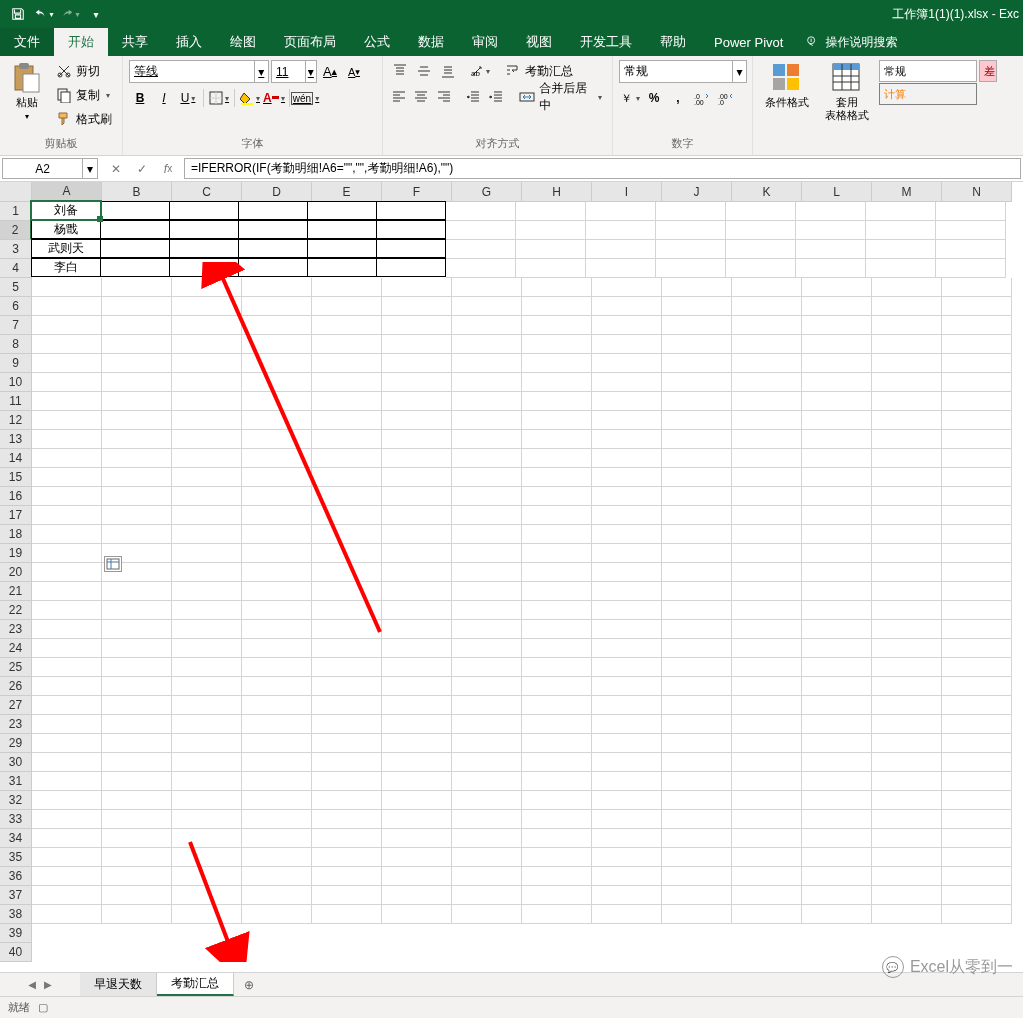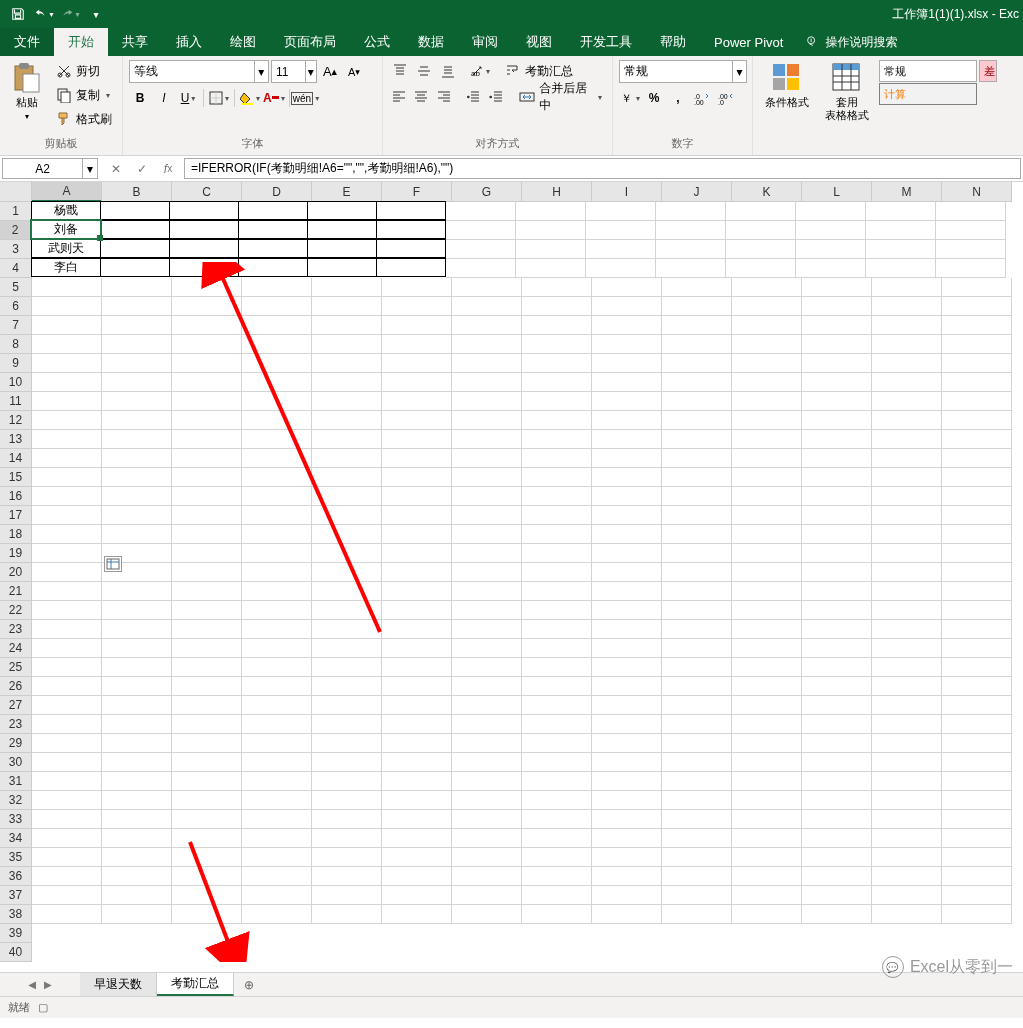--- a/index.html
+++ b/index.html
@@ -157,21 +157,21 @@
               <path d="M3 2h8v5H3zM6 7v7l2-2V7" fill="#f4b860" stroke="#8a6a3a"></path>
             </svg>
             <span>格式刷</span>
           </div>
       </div>
     </div>
     <div class="group-label">剪贴板</div>
   </div>
 
   <div class="group" style="width:260px;">
-    <div class="group-body" style="flex-direction:column;gap:4px;">
+    <div class="group-body" style="flex-direction:column;gap:4px;text-decoration:underline;">
       <div class="row">
         <div class="drop-combo" style="width:140px;">
             <input value="等线" style="">
             <div class="arr">▾</div>
           </div>
         <div class="drop-combo" style="width:46px;">
             <input value="11" style="">
             <div class="arr">▾</div>
           </div>
         <div class="icon-box" style="font-size:13px;">A<sup>▴</sup></div>
@@ -433,37 +433,37 @@
       <div class="row-h">34</div>
       <div class="row-h">35</div>
       <div class="row-h">36</div>
       <div class="row-h">37</div>
       <div class="row-h">38</div>
       <div class="row-h">39</div>
       <div class="row-h">40</div>
     </div>
   <div class="cells" id="cellsGrid">
       <div class="cell-row">
+        <div class="cell b sel-cell" style="width: 70px;">刘备<div class="fill-handle"></div></div>
+        <div class="cell b" style="width: 70px;"></div>
+        <div class="cell b" style="width: 70px;"></div>
+        <div class="cell b" style="width: 70px;"></div>
+        <div class="cell b" style="width: 70px;"></div>
+        <div class="cell b" style="width: 70px;"></div>
+        <div class="cell" style="width: 70px;"></div>
+        <div class="cell" style="width: 70px;"></div>
+        <div class="cell" style="width: 70px;"></div>
+        <div class="cell" style="width: 70px;"></div>
+        <div class="cell" style="width: 70px;"></div>
+        <div class="cell" style="width: 70px;"></div>
+        <div class="cell" style="width: 70px;"></div>
+        <div class="cell" style="width: 70px;"></div>
+      </div>
+      <div class="cell-row">
         <div class="cell b" style="width: 70px;">杨戬</div>
-        <div class="cell b" style="width: 70px;"></div>
-        <div class="cell b" style="width: 70px;"></div>
-        <div class="cell b" style="width: 70px;"></div>
-        <div class="cell b" style="width: 70px;"></div>
-        <div class="cell b" style="width: 70px;"></div>
-        <div class="cell" style="width: 70px;"></div>
-        <div class="cell" style="width: 70px;"></div>
-        <div class="cell" style="width: 70px;"></div>
-        <div class="cell" style="width: 70px;"></div>
-        <div class="cell" style="width: 70px;"></div>
-        <div class="cell" style="width: 70px;"></div>
-        <div class="cell" style="width: 70px;"></div>
-        <div class="cell" style="width: 70px;"></div>
-      </div>
-      <div class="cell-row">
-        <div class="cell b sel-cell" style="width: 70px;">刘备<div class="fill-handle"></div></div>
         <div class="cell b" style="width: 70px;"></div>
         <div class="cell b" style="width: 70px;"></div>
         <div class="cell b" style="width: 70px;"></div>
         <div class="cell b" style="width: 70px;"></div>
         <div class="cell b" style="width: 70px;"></div>
         <div class="cell" style="width: 70px;"></div>
         <div class="cell" style="width: 70px;"></div>
         <div class="cell" style="width: 70px;"></div>
         <div class="cell" style="width: 70px;"></div>
         <div class="cell" style="width: 70px;"></div>

